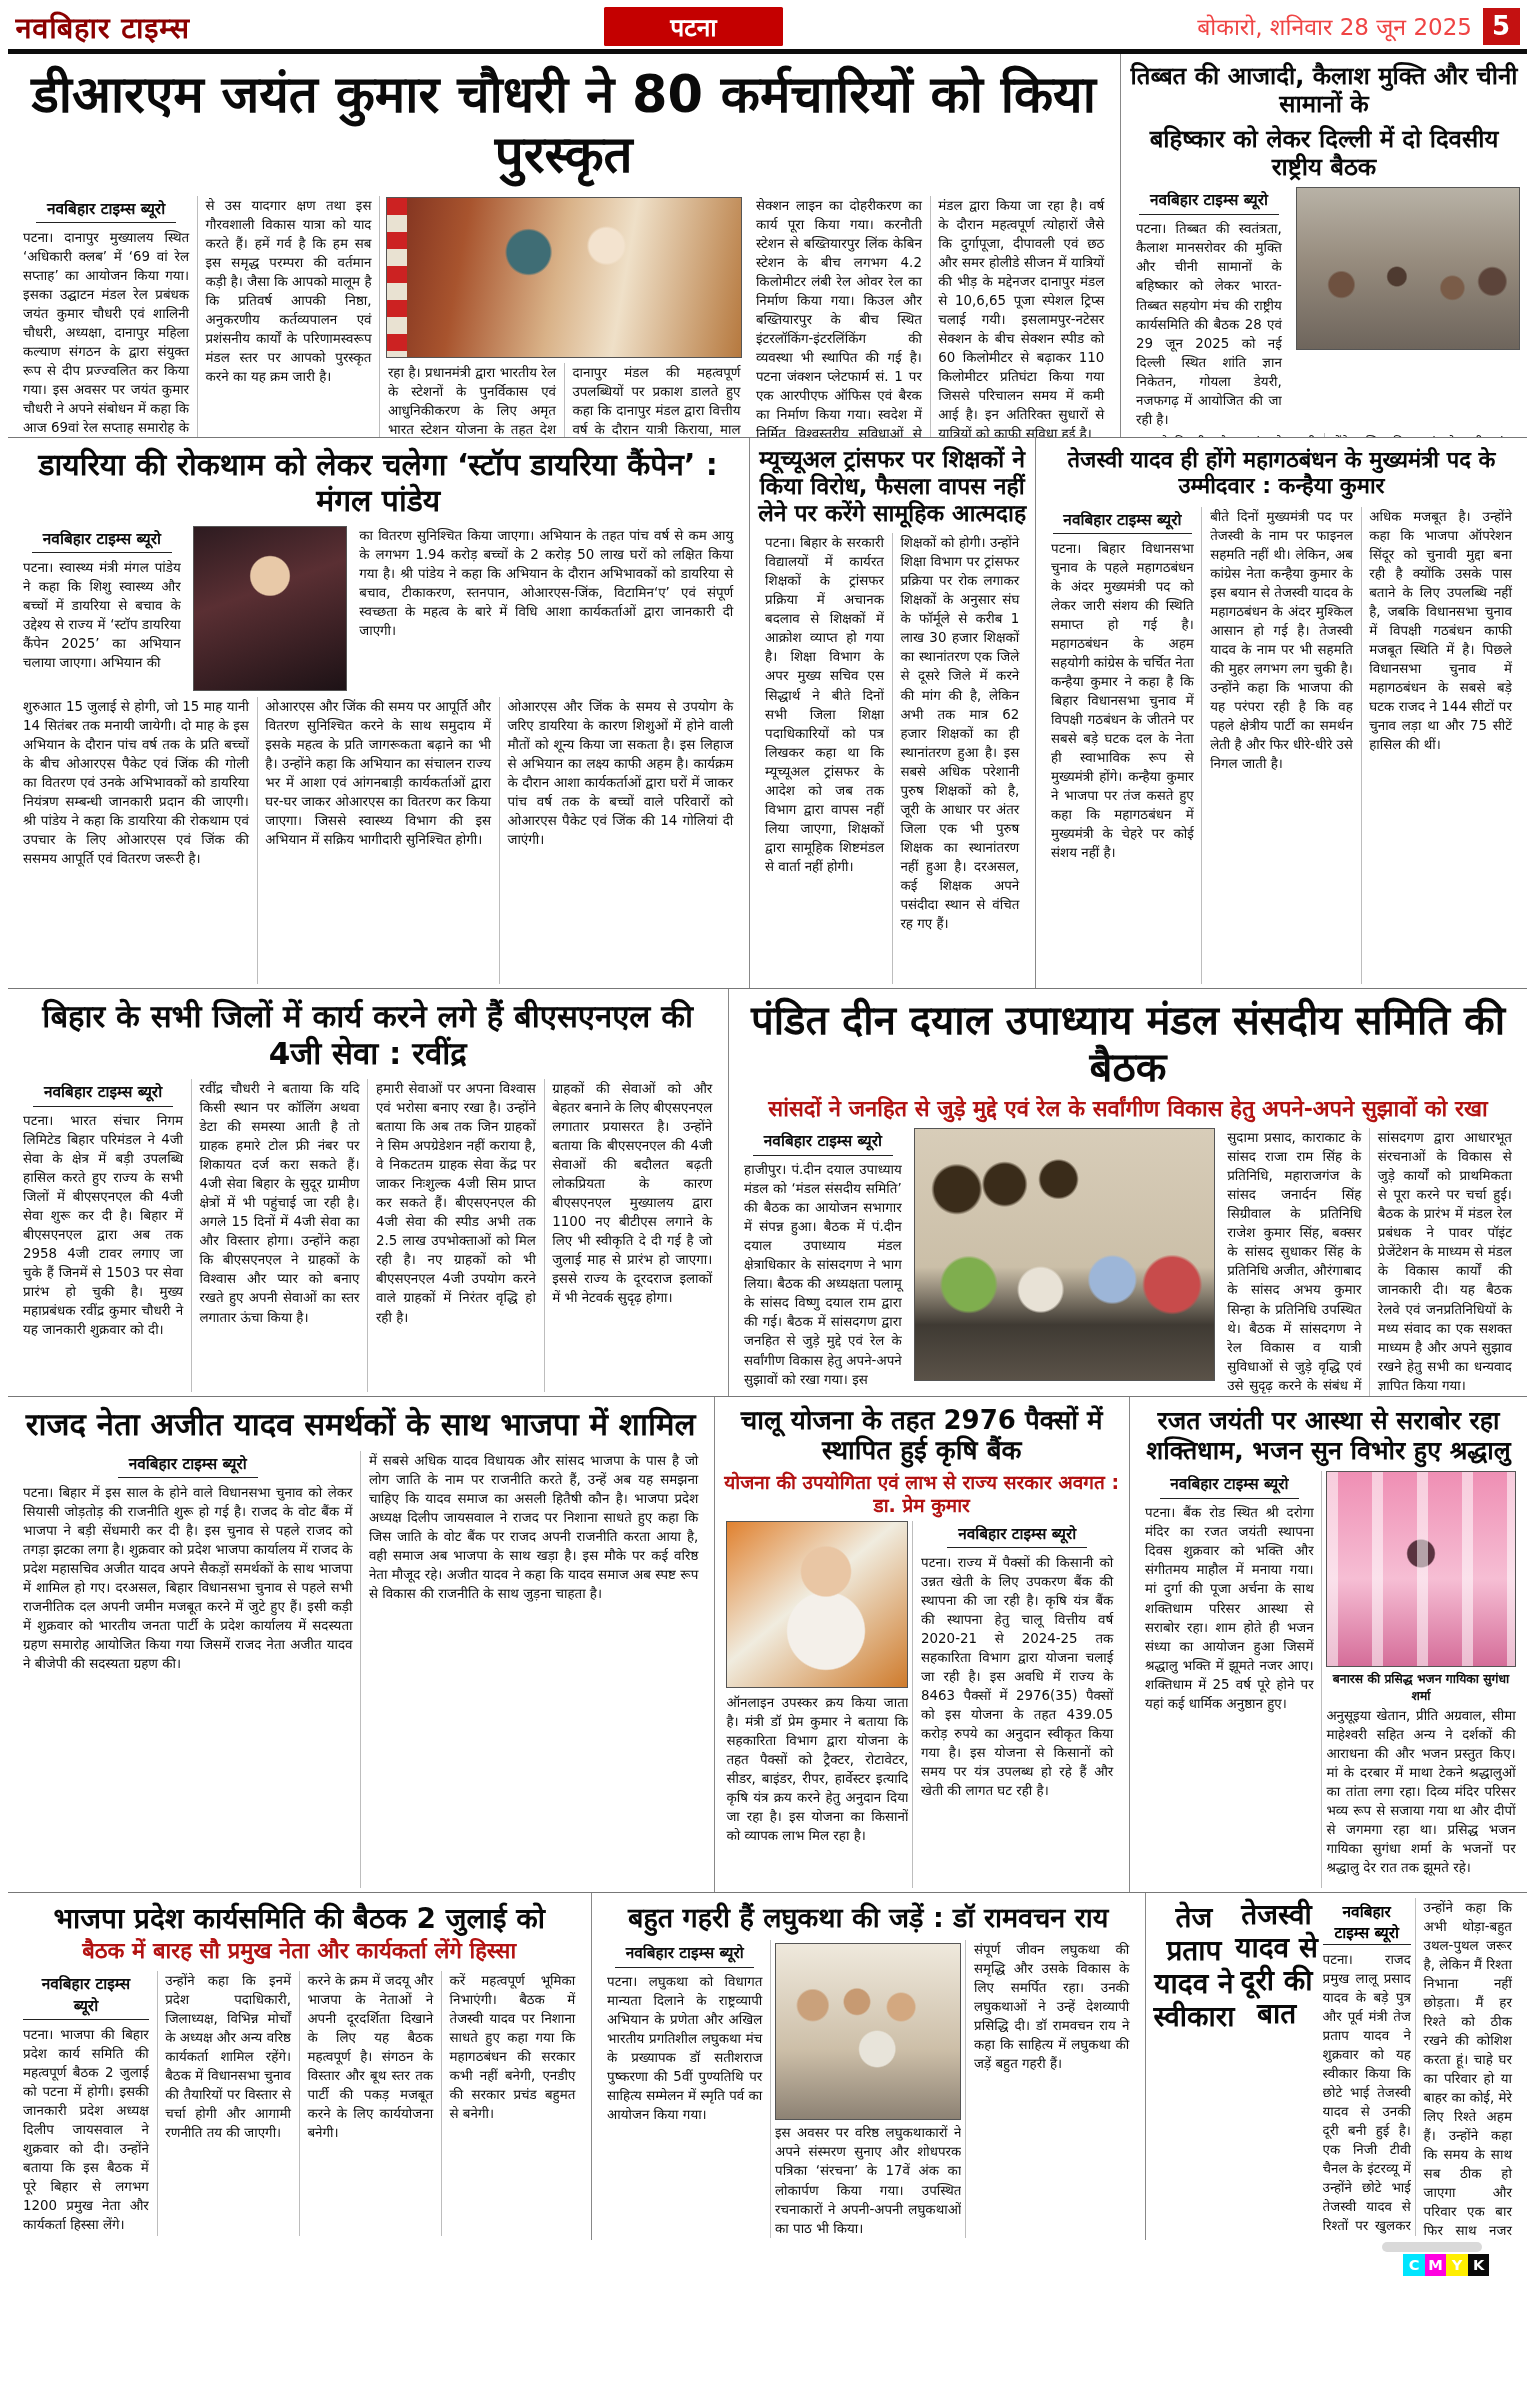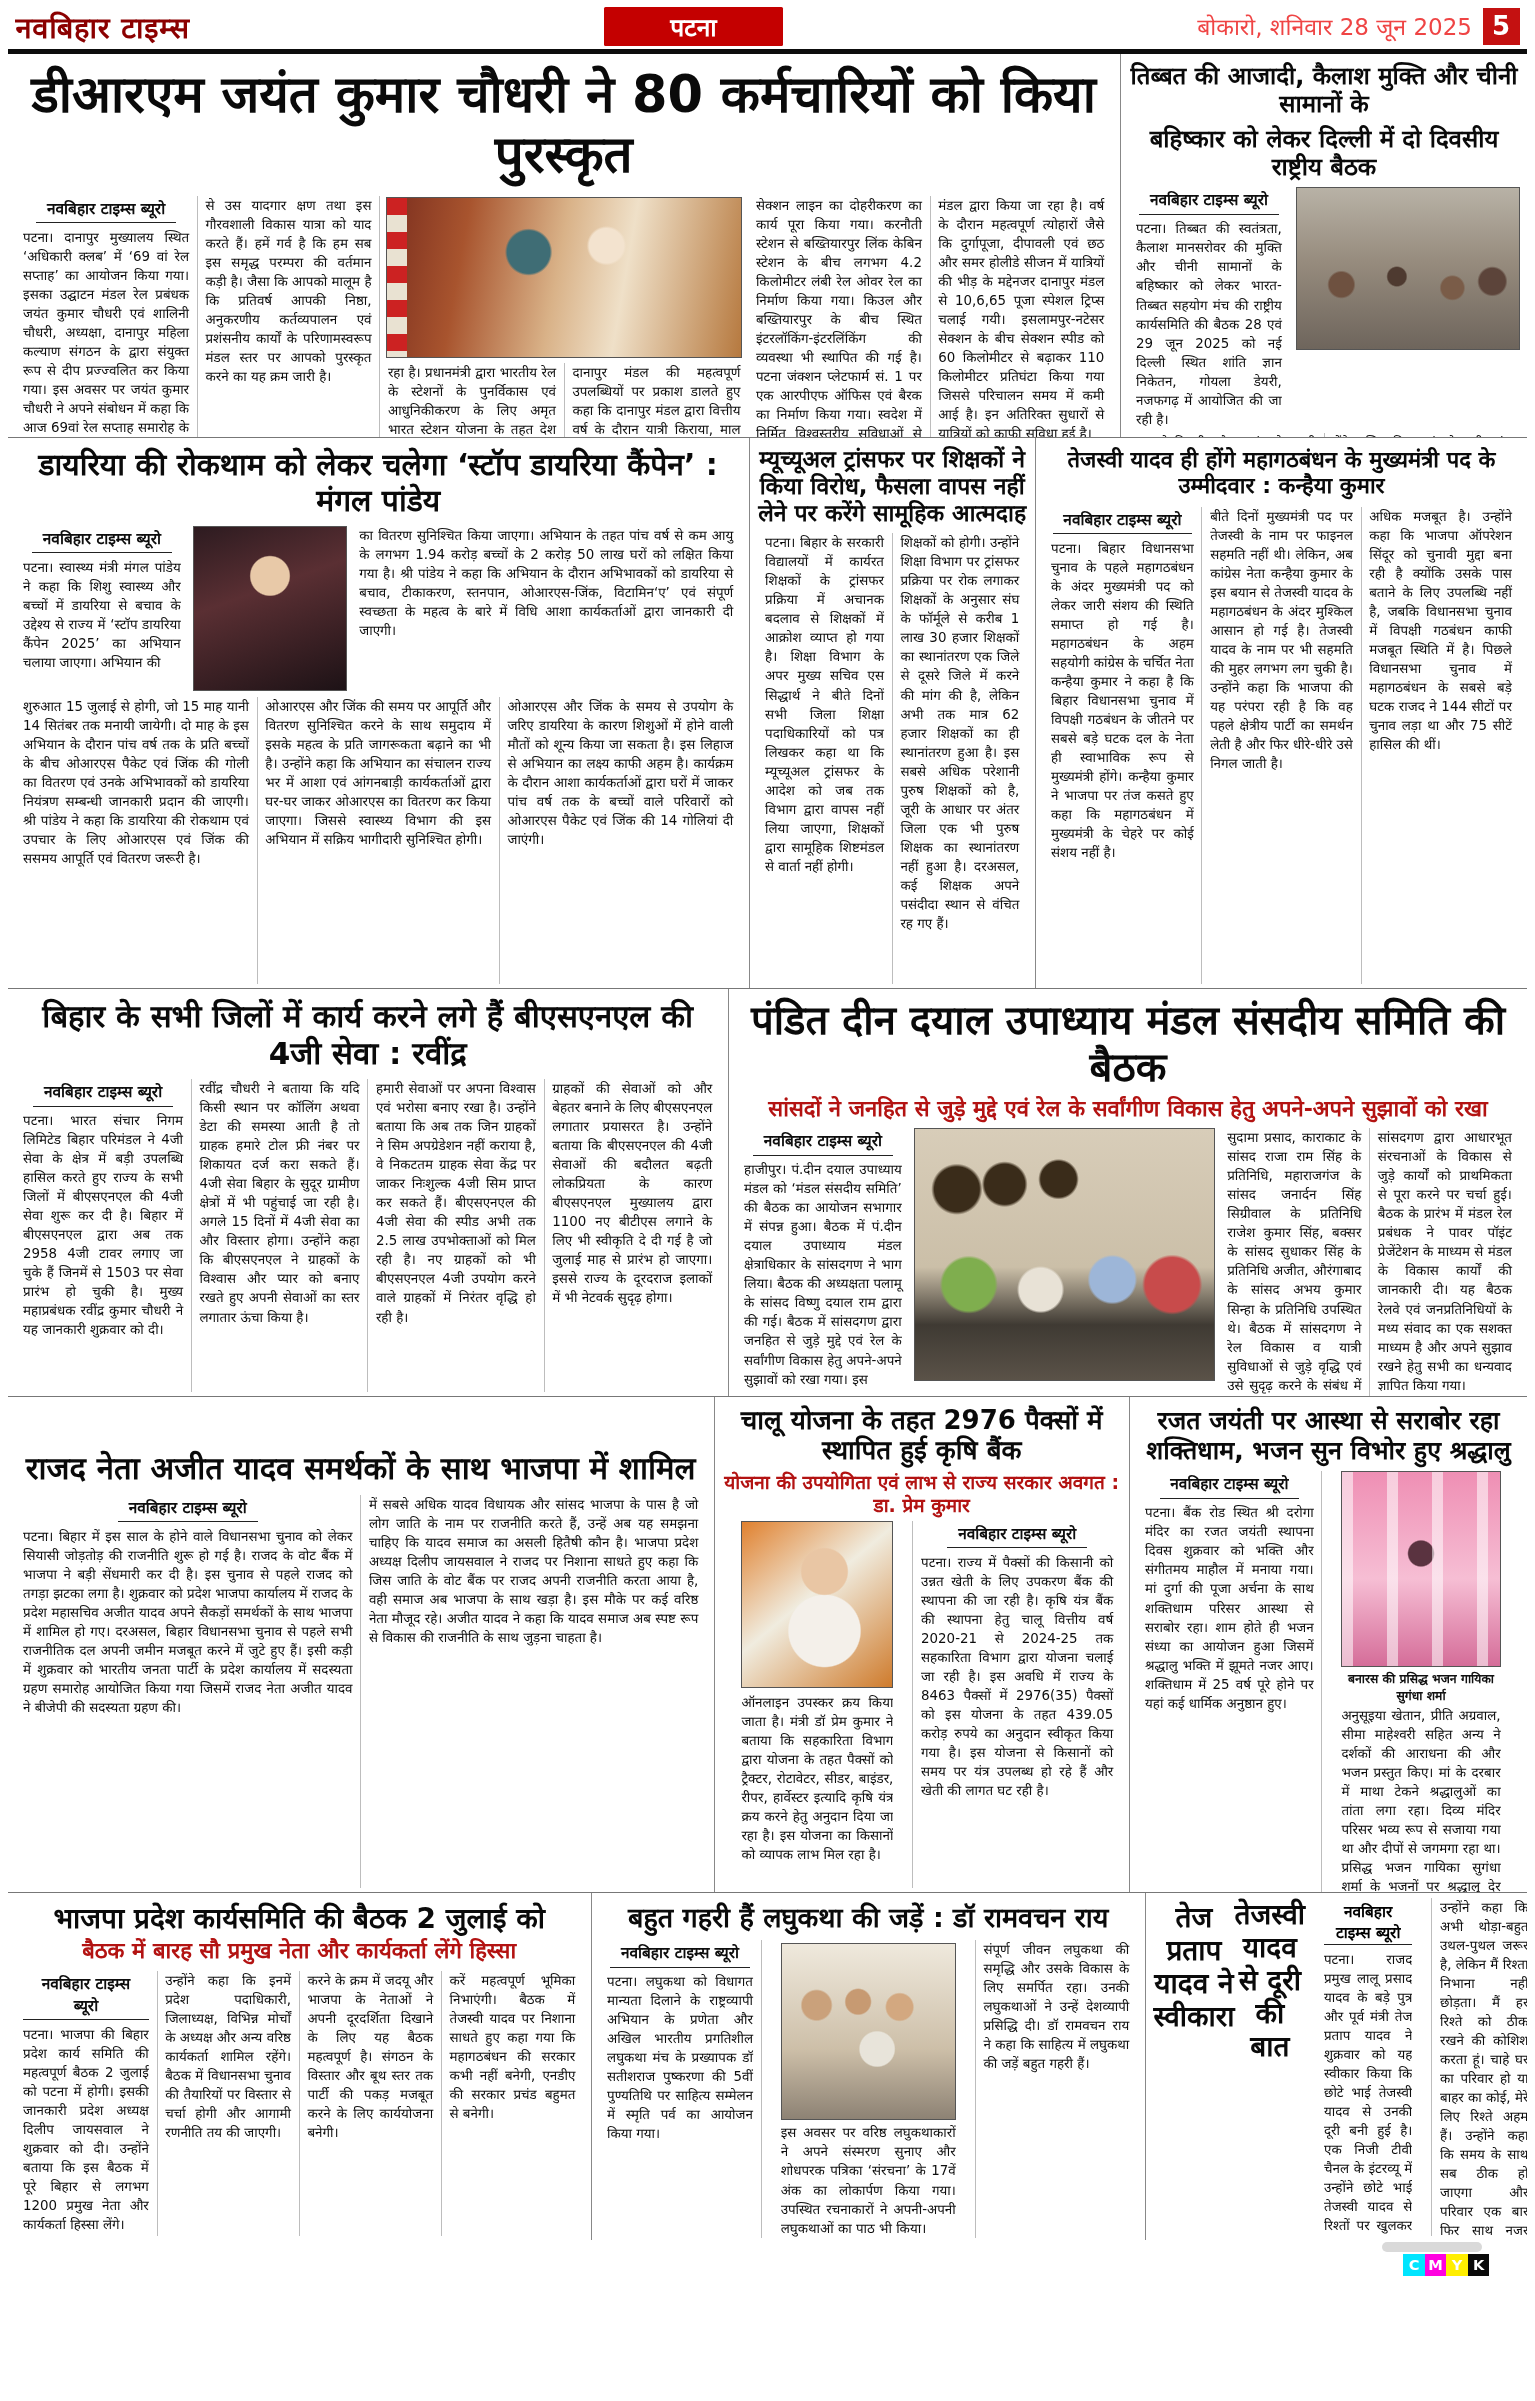--- a/index.html
+++ b/index.html
@@ -88,26 +88,26 @@
        radial-gradient(circle at 48% 20%, #3a2c1a 0 7%, transparent 8%),
        radial-gradient(circle at 18% 62%, #7fae4e 0 9%, transparent 10%),
        radial-gradient(circle at 42% 64%, #e8e2d6 0 9%, transparent 10%),
        radial-gradient(circle at 66% 60%, #9db6d8 0 9%, transparent 10%),
        radial-gradient(circle at 86% 62%, #c84b4b 0 9%, transparent 10%),
        linear-gradient(#d8cdb9 0%, #cbbfa8 55%, #3f3a33 78%, #5a5248 100%); }
 
   
   .row4 { height:496px; }
   .art-rjd { width:706px; display:flex; flex-direction:column; }
-  .art-rjd .headline { font-size:31px; padding:4.6px 0 7.7px 0;margin-top:44px; }
+  .art-rjd .headline { font-size:31px; padding:4.6px 0 7.7px 0; }
   .art-paxo { width:415px; display:flex; flex-direction:column; }
   .art-paxo .headline { font-size:26px; padding:3.1px 0; }
   .art-paxo .subhead { font-size:19px; padding:1.5px 0 4.6px 0; }
   .paxo-body { flex:1; display:flex; }
-  .colblock { padding:0 19px; overflow:hidden; }
+  .colblock { padding:0 4px; overflow:hidden; }
   .paxo-left { width:190px; }
   .paxo-photo { width:100%; height:167px; margin-bottom:4.6px;
      background:
        radial-gradient(circle at 55% 30%, #e9c6a4 0 16%, transparent 17%),
        radial-gradient(circle at 55% 66%, #f4f0ea 0 26%, transparent 27%),
        linear-gradient(140deg,#e0812f 0%, #f0ecdf 45%, #cf7b2c 100%); }
   .art-rajat { flex:1; display:flex; flex-direction:column; }
   .art-rajat .headline { font-size:25px; padding:4.6px 0 6.1px 0; }
   .rajat-body { flex:1; display:flex; }
   .rajat-photo { width:100%; height:196px;

